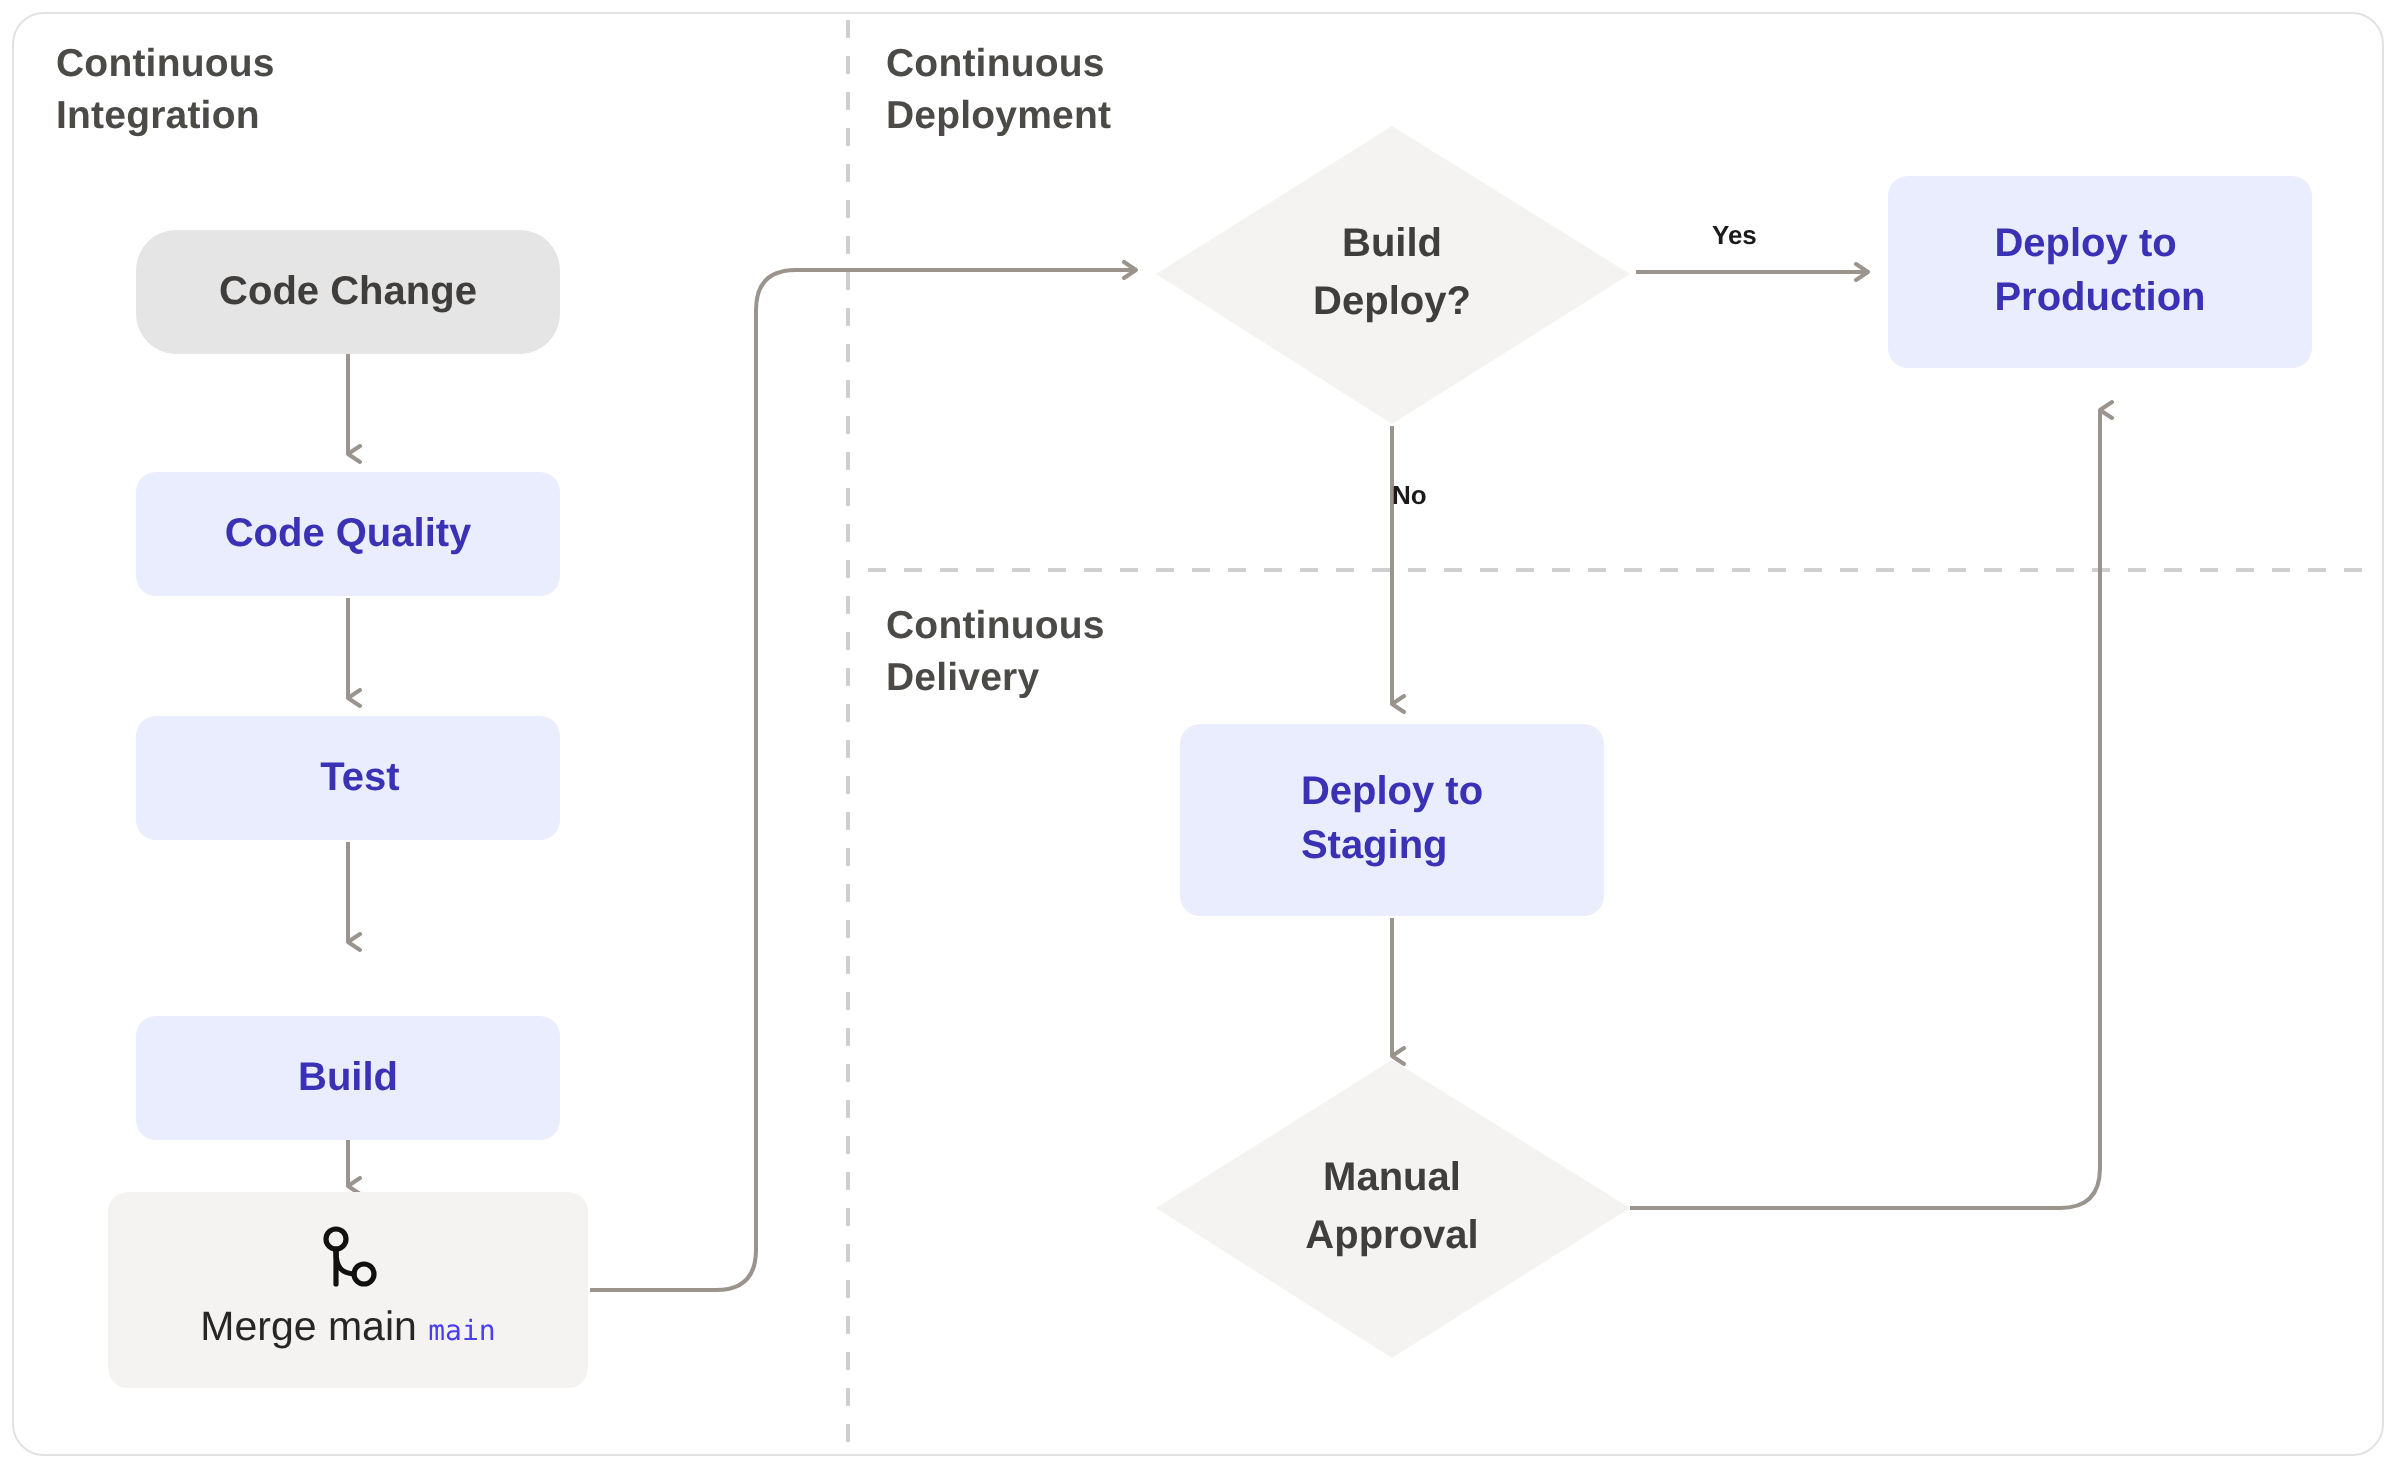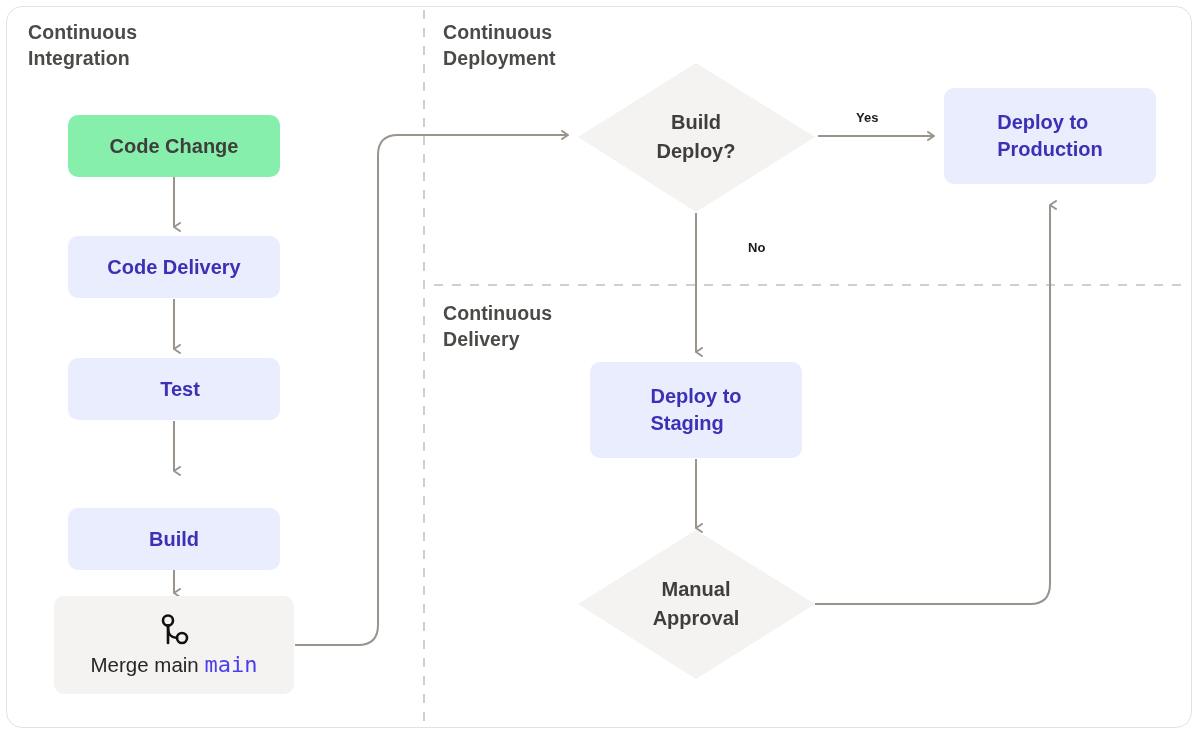--- a/index.html
+++ b/index.html
@@ -50,22 +50,23 @@
     align-items: center;
     justify-content: center;
     text-align: left;
     border-radius: 10px;
     font-size: 20px;
     font-weight: 700;
     line-height: 27px;
     white-space: pre-line;
   }
   .node.gray {
-    background: #86efac;
+    background: #e5e5e5;
     color: #3f3e3c;
+    border-radius: 20px;
   }
   .node.purple {
     background: #eaedfd;
     color: #3b31b5;
   }
   .merge-node {
     position: absolute;
     box-sizing: border-box;
     background: #f4f3f1;
     border-radius: 10px;
@@ -78,21 +79,21 @@
   .merge-label {
     font-size: 20.5px;
     font-weight: 400;
     color: #262626;
     line-height: 26px;
     white-space: pre;
   }
   .merge-label .branch {
     font-family: "DejaVu Sans Mono", "Liberation Mono", monospace;
     color: #4b3df0;
-    font-size: 22px;
+    font-size: 14px;
     font-weight: 400;
   }
   .git-icon {
     width: 36px;
     height: 36px;
     display: block;
   }
   .diamond-label {
     position: absolute;
     display: flex;
@@ -158,21 +159,21 @@
 
   <div class="lane-title" style="left:28px; top:19px;">Continuous
 Integration</div>
   <div class="lane-title" style="left:443px; top:19px;">Continuous
 Deployment</div>
   <div class="lane-title" style="left:443px; top:300px;">Continuous
 Delivery</div>
 
   <div class="node gray" style="left:68px; top:115px; width:212px; height:62px;">Code Change</div>
 
-  <div class="node purple" style="left:68px; top:236px; width:212px; height:62px;">Code Delivery</div>
+  <div class="node purple" style="left:68px; top:236px; width:212px; height:62px;">Code Quality</div>
 
   <div class="node purple" style="left:68px; top:358px; width:212px; height:62px;padding-left:12px;">Test</div>
 
   <div class="node purple" style="left:68px; top:508px; width:212px; height:62px;">Build</div>
 
   <div class="merge-node" style="left:54px; top:596px; width:240px; height:98px;">
     <span>
       <svg class="git-icon" viewBox="0 0 36 36" xmlns="http://www.w3.org/2000/svg">
         <circle cx="12" cy="8.5" r="5" fill="none" stroke="#111111" stroke-width="2.6"></circle>
         <circle cx="26" cy="26" r="5" fill="none" stroke="#111111" stroke-width="2.6"></circle>
@@ -189,15 +190,15 @@
   <div class="node purple" style="left:944px; top:88px; width:212px; height:96px;">Deploy to
 Production</div>
 
   <div class="node purple" style="left:590px; top:362px; width:212px; height:96px;">Deploy to
 Staging</div>
 
   <div class="diamond-label" style="left:596px; top:574px; width:200px; height:60px;">Manual
 Approval</div>
 
   <div class="edge-label" style="left:856px; top:108px;">Yes</div>
-  <div class="edge-label" style="left:748px; top:238px;">No</div>
+  <div class="edge-label" style="left:696px; top:238px;">No</div>
 
 </div>
 
 </body></html>

